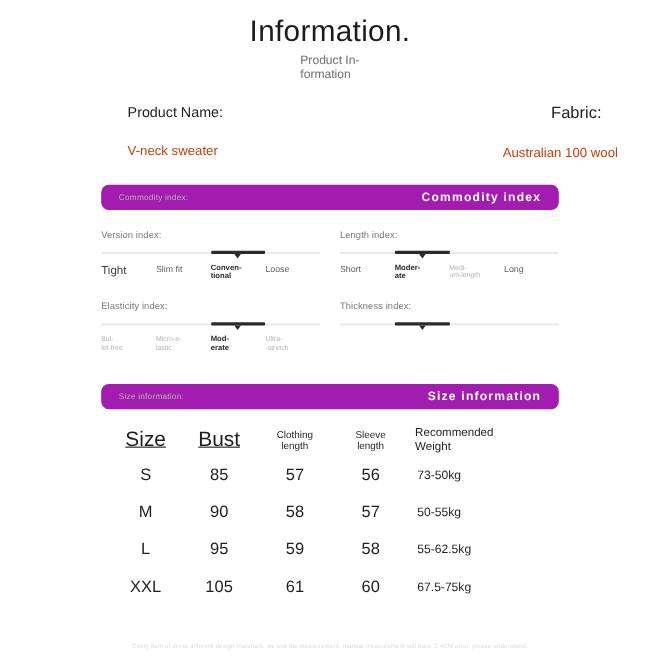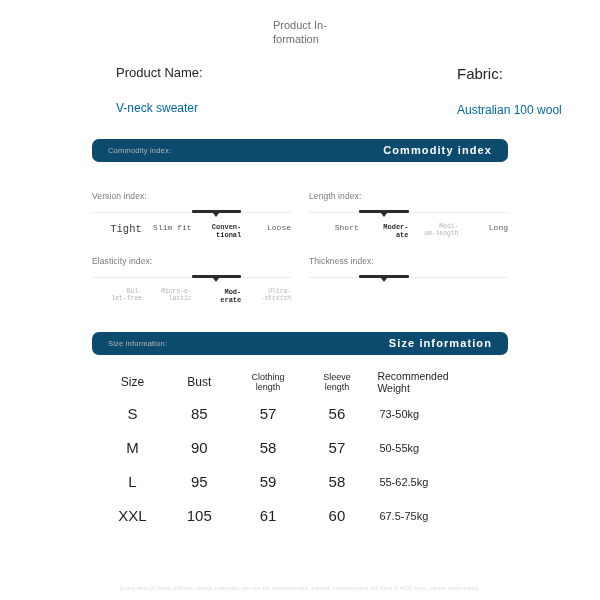--- a/index.html
+++ b/index.html
@@ -50,35 +50,35 @@
     box-sizing: border-box;
   }
   .info-col.left  { width: 230px; padding-left: 116px; }
   .info-col.right { width: 370px; padding-left: 227px; }
 
   .info-label {
     font-size: 13px;
     color: #232323;
     white-space: nowrap;
   }
-  .info-label.big { font-size: 15px; }
+  .info-label.big { font-size: 15px; margin-left: 44px; }
   .info-value {
     font-size: 12px;
-    color: #0369a1;
+    color: #c2410c;
     margin-top: 21px;
     white-space: nowrap;
   }
 
   
   .section-bar {
     position: relative;
     margin: 0 auto;
     width: 416px;
     height: 23px;
-    background: #0c4a6e;
+    background: #a21caf;
     border-radius: 7px;
     display: flex;
     align-items: center;
     box-sizing: border-box;
     padding: 0 16px 0 16px;
   }
   .section-bar .sb-left {
     font-size: 7.5px;
     color: #b9b3b1;
     letter-spacing: 0.2px;
@@ -86,21 +86,21 @@
   .section-bar .sb-right {
     margin-left: auto;
     font-size: 11px;
     font-weight: bold;
     color: #ffffff;
     letter-spacing: 1.1px;
   }
 
   
   .sliders {
-    margin-top: 29px;
+    margin-top: 17px;
     padding: 0 0 0 0;
   }
   .slider-row {
     display: flex;
     justify-content: center;
     gap: 18px;
   }
   .slider-row + .slider-row { margin-top: 17px; }
 
   .slider {
@@ -138,25 +138,24 @@
     border-right: 3px solid transparent;
     border-top: 4px solid #2b2b2b;
     transform: translateX(-50%);
   }
   .tick-labels {
     display: flex;
     margin-top: 5px;
   }
   .tick {
     flex: 1;
-    text-align: right;
+    text-align: left;
     line-height: 1.15;
     color: #8c8c8c;
     font-size: 7px;
-    font-family: Liberation Mono, monospace;
   }
   .tick.sz-lg  { font-size: 10.5px; color: #3c3c3c; }
   .tick.sz-md  { font-size: 8px;  color: #5e5e5e; }
   .tick.sz-sm  { font-size: 7px;  color: #9c9c9c; }
   .tick.sz-xs  { font-size: 6.3px; color: #b4b4b4; }
   .tick.bold   { font-weight: bold; color: #2b2b2b; }
 
   
   .size-bar-wrap { margin-top: 28px; }
   .size-table {
@@ -164,21 +163,21 @@
     width: 400px;
     border-collapse: collapse;
   }
   .size-table th, .size-table td {
     text-align: center;
     vertical-align: middle;
     font-weight: normal;
     color: #1f1f1f;
   }
   .size-table th { padding-bottom: 2px; }
-  .size-table th.h-lg { font-size: 12px; }
+  .size-table th.h-lg { font-size: 19px; text-decoration: underline; }
   .size-table th.h-sm { font-size: 9px; line-height: 1.15; }
   .size-table th.h-md { font-size: 10.5px; line-height: 1.2; text-align: left; padding-left: 6px;}
   .size-table td { height: 32px; }
   .size-table td.c-lg { font-size: 15px; }
   .size-table td.c-sm { font-size: 11px; }
   .col-size   { width: 62px; }
   .col-bust   { width: 66px; }
   .col-cloth  { width: 66px; }
   .col-sleeve { width: 66px; }
   .col-weight { width: 118px; }
@@ -192,20 +191,21 @@
     text-align: center;
     font-size: 5.6px;
     color: #dcdcdc;
     letter-spacing: 0.15px;
   }
 </style>
 </head>
 <body>
 
 <div class="title-block">
+  <div class="page-title">Information.</div>
   <div class="page-subtitle">Product In-<br>formation</div>
 </div>
 
 <div class="info-grid">
   <div class="info-col left">
     <div class="info-label">Product Name:</div>
     <div class="info-value">V-neck sweater</div>
   </div>
   <div class="info-col right">
     <div class="info-label big">Fabric:</div>

